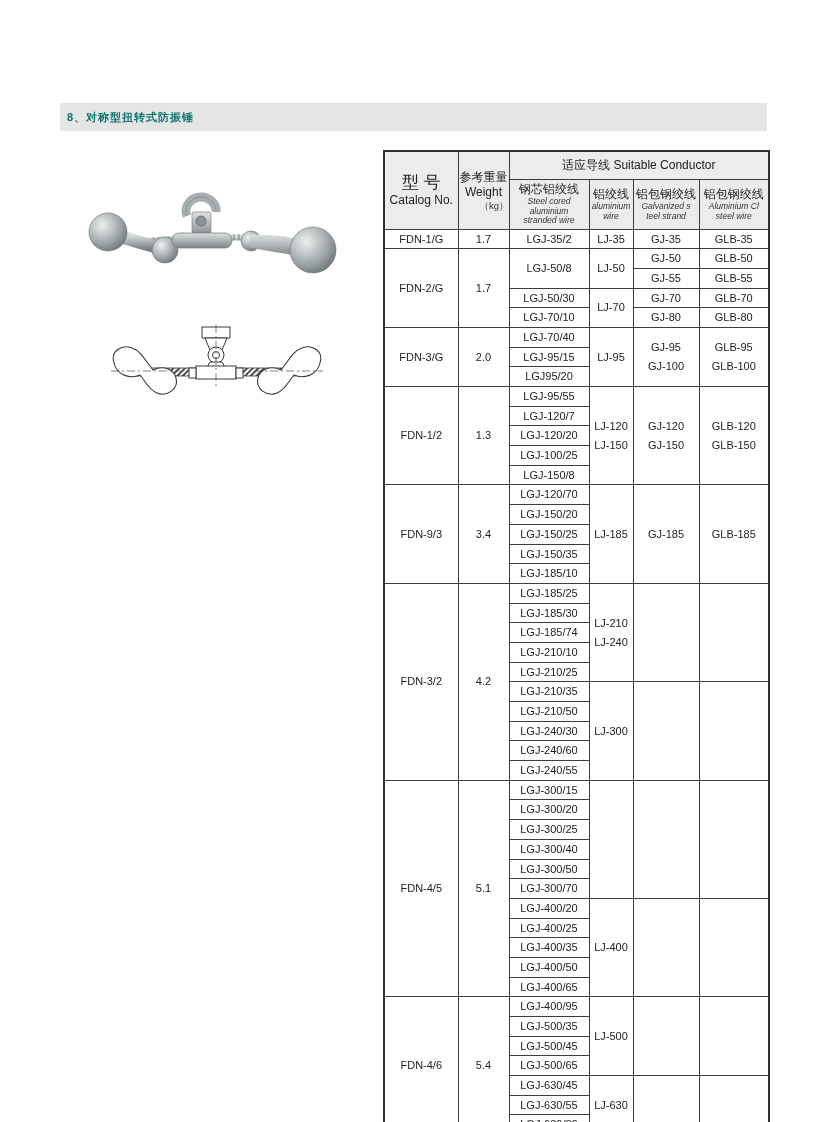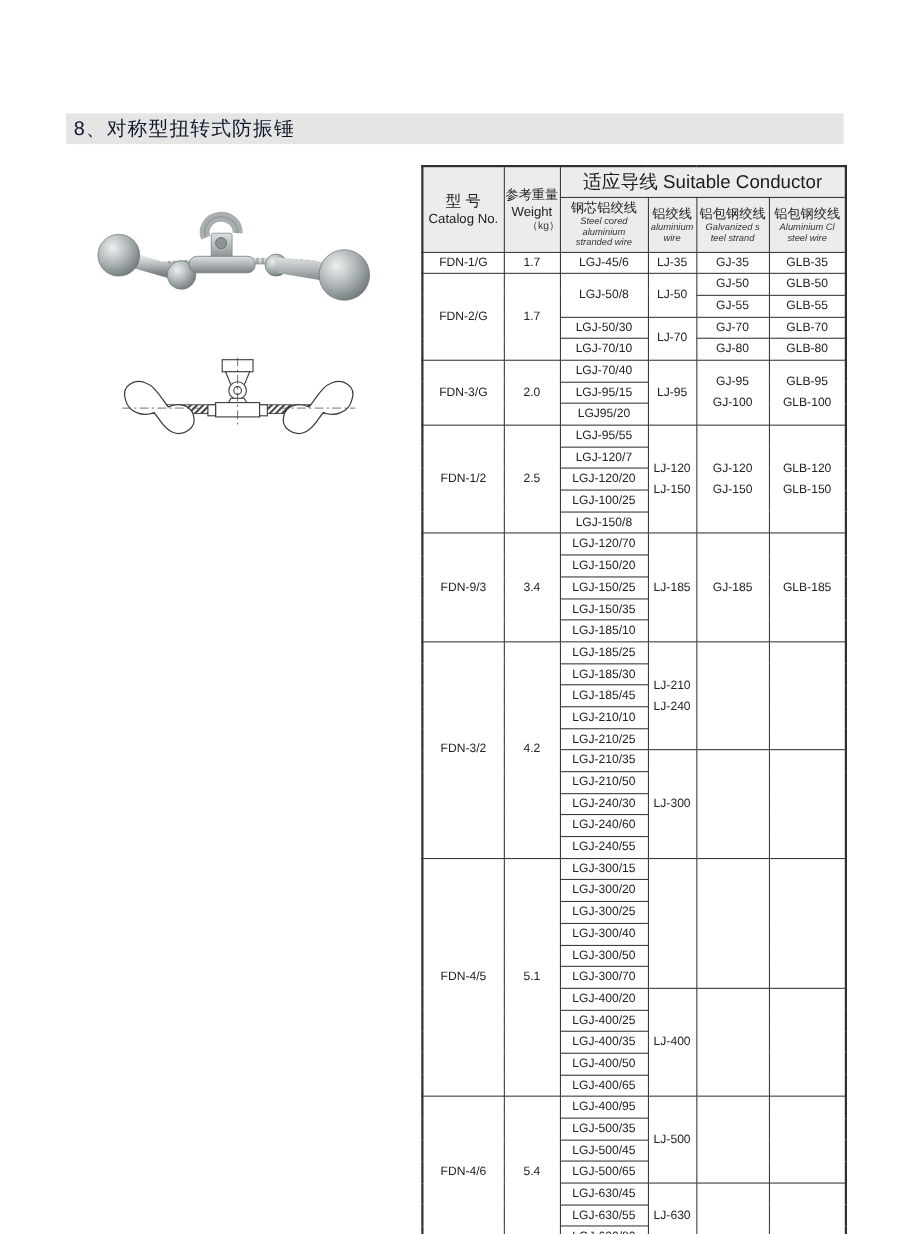--- a/index.html
+++ b/index.html
@@ -1,35 +1,35 @@
 <!DOCTYPE html>
 <html><head>
 <meta charset="utf-8">
 <style>
   html,body{margin:0;padding:0;background:#ffffff;}
   body{width:827px;height:1122px;position:relative;font-family:"Liberation Sans","DejaVu Sans",sans-serif;color:#1c1c1c;}
   .page{position:absolute;left:0;top:0;width:827px;height:1122px;background:#ffffff;overflow:hidden;}
 
   .title-bar{position:absolute;left:60px;top:103px;width:707px;height:28px;background:#e5e5e5;display:flex;align-items:center;}
-  .title-bar span{font-size:18px;font-weight:normal;color:#0f172a;padding-left:7px;letter-spacing:1px;}
+  .title-bar span{font-size:11px;font-weight:bold;color:#0f766e;padding-left:7px;letter-spacing:1px;}
 
   .photo-wrap{position:absolute;left:83px;top:190px;width:264px;height:88px;}
   .drawing-wrap{position:absolute;left:108px;top:325px;width:218px;height:80px;}
 
   table.spec{position:absolute;left:383px;top:150px;width:385px;border-collapse:collapse;table-layout:fixed;border:2px solid #2e2e2e;}
   table.spec th,table.spec td{border:1px solid #3c3c3c;text-align:center;vertical-align:middle;padding:0 1px;overflow:hidden;}
   table.spec th{font-weight:normal;background:#ececec;}
   tr.h1{height:28px;}
   tr.h2{height:50px;}
   tbody tr{height:17.65px;}
   td{font-size:11px;white-space:pre-line;line-height:1.7;color:#222;}
   .zh{font-size:12px;line-height:1.25;color:#222;}
-  .zh.big{font-size:14px;}
+  .zh.big{font-size:17px;}
   .en{font-size:8.5px;line-height:1.15;white-space:pre-line;color:#333;font-style:italic;}
-  .hmid{font-size:17px;}
+  .hmid{font-size:12px;}
   .unit{font-size:9.5px;line-height:1.2;color:#333;padding-left:20px;}
 </style>
 </head>
 <body>
 
 <div class="page">
 
   <div class="title-bar">
     <span>8、对称型扭转式防振锤</span>
   </div>
@@ -154,21 +154,21 @@
           <div class="zh">铝包钢绞线</div>
           <div class="en">Aluminium Cl
 steel  wire</div>
         </th>
       </tr>
     </thead>
     <tbody id="table-body">
         <tr>
           <td>FDN-1/G</td>
           <td>1.7</td>
-          <td>LGJ-45/6</td>
+          <td>LGJ-35/2</td>
           <td>LJ-35</td>
           <td>GJ-35</td>
           <td>GLB-35</td>
         </tr>
         <tr>
           <td rowspan="4">FDN-2/G</td>
           <td rowspan="4">1.7</td>
           <td rowspan="2">LGJ-50/8</td>
           <td rowspan="2">LJ-50</td>
           <td>GJ-50</td>
@@ -200,21 +200,21 @@
 GLB-100</td>
         </tr>
         <tr>
           <td>LGJ-95/15</td>
         </tr>
         <tr>
           <td>LGJ95/20</td>
         </tr>
         <tr>
           <td rowspan="5">FDN-1/2</td>
-          <td rowspan="5">2.5</td>
+          <td rowspan="5">1.3</td>
           <td>LGJ-95/55</td>
           <td rowspan="5">LJ-120
 LJ-150</td>
           <td rowspan="5">GJ-120
 GJ-150</td>
           <td rowspan="5">GLB-120
 GLB-150</td>
         </tr>
         <tr>
           <td>LGJ-120/7</td>
@@ -254,21 +254,21 @@
           <td>LGJ-185/25</td>
           <td rowspan="5">LJ-210
 LJ-240</td>
           <td rowspan="5"></td>
           <td rowspan="5"></td>
         </tr>
         <tr>
           <td>LGJ-185/30</td>
         </tr>
         <tr>
-          <td>LGJ-185/45</td>
+          <td>LGJ-185/74</td>
         </tr>
         <tr>
           <td>LGJ-210/10</td>
         </tr>
         <tr>
           <td>LGJ-210/25</td>
         </tr>
         <tr>
           <td>LGJ-210/35</td>
           <td rowspan="5">LJ-300</td>

